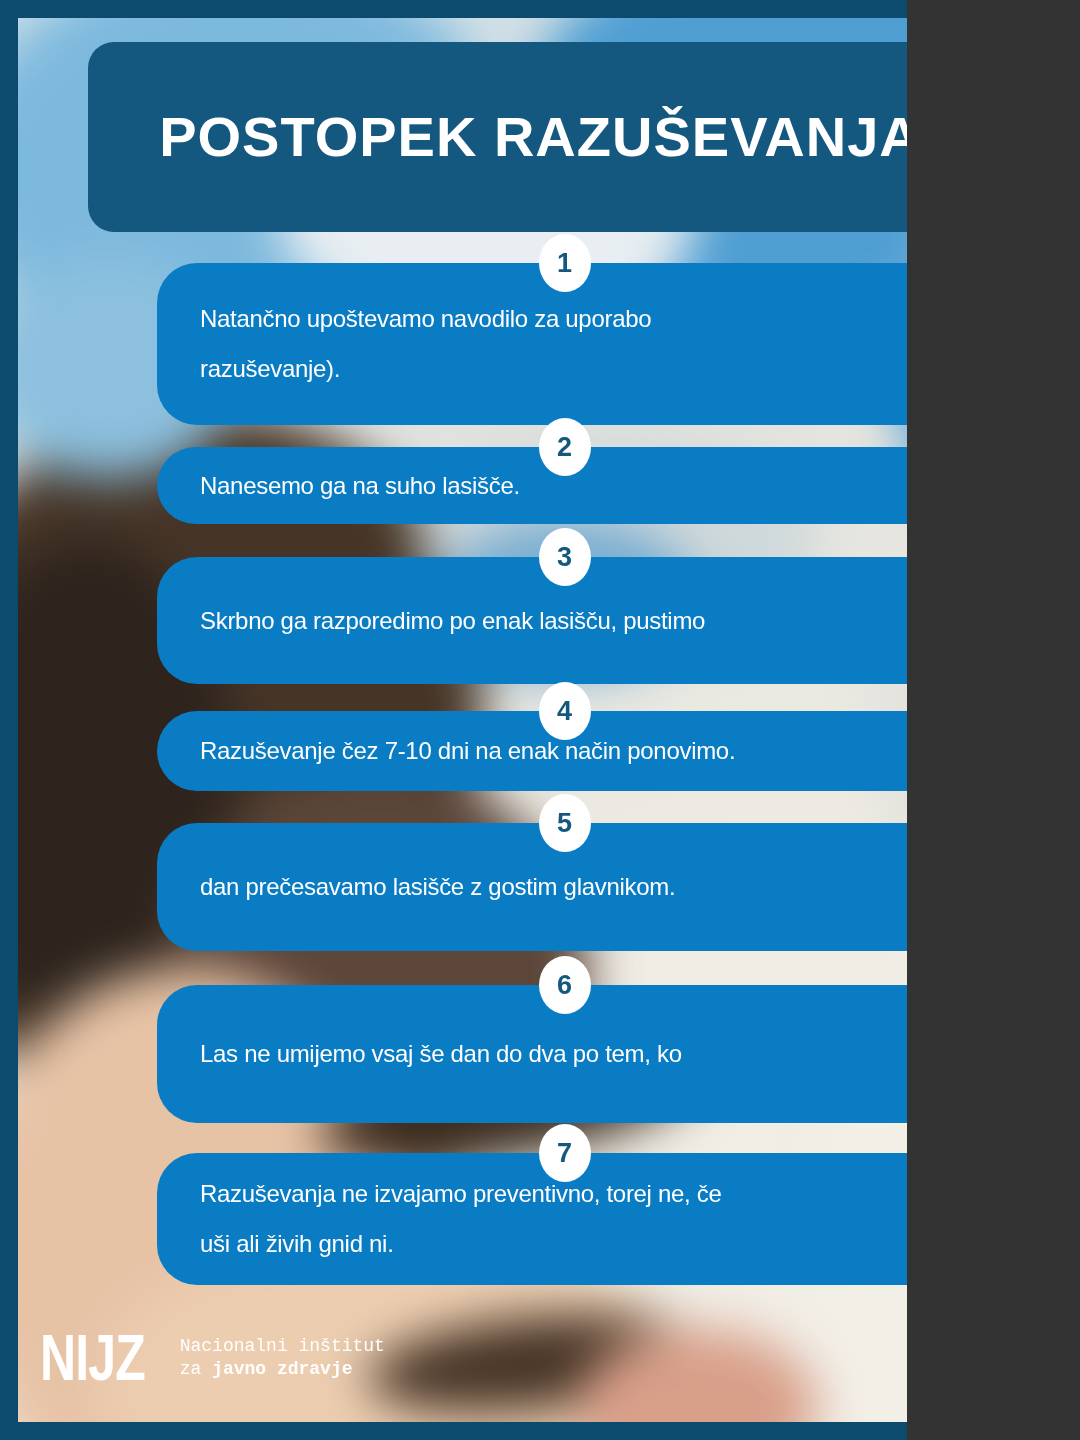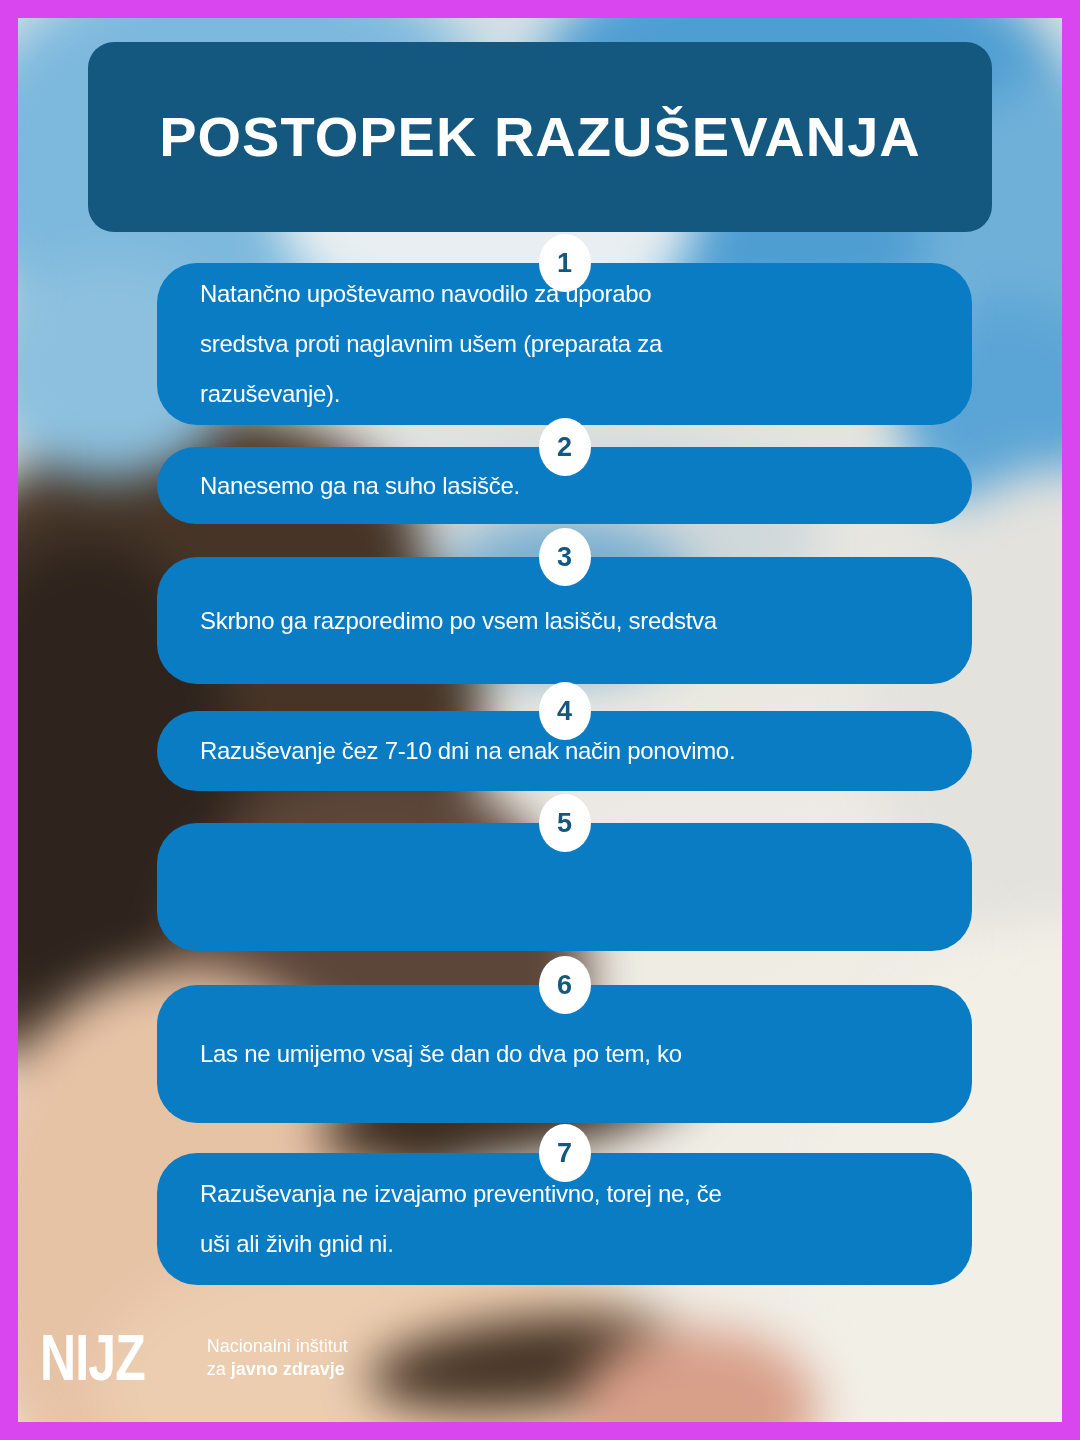--- a/index.html
+++ b/index.html
@@ -1,19 +1,19 @@
 <!DOCTYPE html>
 <html><head>
 <meta charset="utf-8">
 <style>
   html,body{margin:0;padding:0;background:#333;}
   .poster{
     position:relative;
-    width:1080px;height:1440px;
-    background:#d946ef;              
+    width:907px;height:1440px;
+    background:#0c4a6e;              
     overflow:hidden;
     font-family:"Liberation Sans", sans-serif;
   }
   
   .photo{
     position:absolute;left:18px;top:18px;width:1044px;height:1404px;
     background:linear-gradient(160deg,#cfe0ea 0%,#e2e3de 35%,#efece4 65%,#f3f0e8 100%);
     overflow:hidden;
   }
   .blobs{position:absolute;left:-60px;top:-60px;right:-60px;bottom:-60px;filter:blur(24px);}
@@ -67,21 +67,21 @@
   .s4{top:711px;height:80px;}
   .s5{top:823px;height:128px;}
   .s6{top:985px;height:138px;}
   .s7{top:1153px;height:132px;}
   
   .logo{position:absolute;left:40px;top:1326px;display:flex;align-items:flex-start;color:#fff;}
   .nijz{
     font-size:64px;font-weight:700;letter-spacing:-1px;line-height:64px;
     transform:scaleX(0.78);transform-origin:left top;
   }
-  .logo-text{margin-left:32px;margin-top:9px;font-size:18px;line-height:23px;}
+  .logo-text{margin-left:5px;margin-top:9px;font-size:18px;line-height:23px;font-family:Liberation Mono, monospace;}
   .logo-text b{font-weight:700;}
 </style>
 </head>
 <body>
 
 <div class="poster">
 
   <div class="photo">
     <div class="blobs">
       <div class="blob b1"></div>
@@ -107,49 +107,49 @@
 
   <div class="title-box">
     <div class="title-line">POSTOPEK RAZUŠEVANJA</div>
   </div>
 
   <div class="step s1">
     <div class="badge">
         <span>1</span>
       </div>
     <div class="line">Natančno upoštevamo navodilo za uporabo</div>
-    <div class="line">sredstva proti naglavnim ušem (preparata za</div>
     <div class="line">razuševanje).</div>
   </div>
 
   <div class="step s2">
     <div class="badge">
         <span>2</span>
       </div>
     <div class="line">Nanesemo ga na suho lasišče.</div>
   </div>
 
   <div class="step s3">
     <div class="badge">
         <span>3</span>
       </div>
-    <div class="line">Skrbno ga razporedimo po vsem lasišču, sredstva</div>
+    <div class="line">Skrbno ga razporedimo po enak lasišču, pustimo</div>
   </div>
 
   <div class="step s4">
     <div class="badge">
         <span>4</span>
       </div>
     <div class="line">Razuševanje čez 7-10 dni na enak način ponovimo.</div>
   </div>
 
   <div class="step s5">
     <div class="badge">
         <span>5</span>
       </div>
+    <div class="line">dan prečesavamo lasišče z gostim glavnikom.</div>
   </div>
 
   <div class="step s6">
     <div class="badge">
         <span>6</span>
       </div>
     <div class="line">Las ne umijemo vsaj še dan do dva po tem, ko</div>
   </div>
 
   <div class="step s7">

